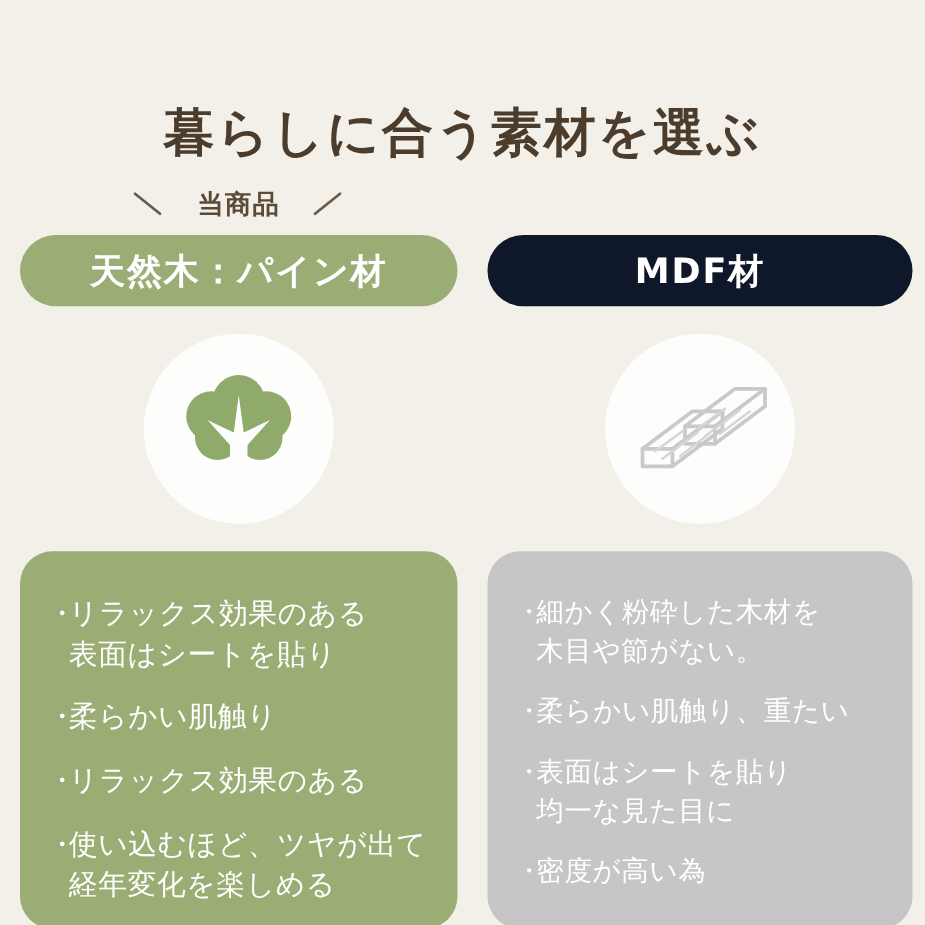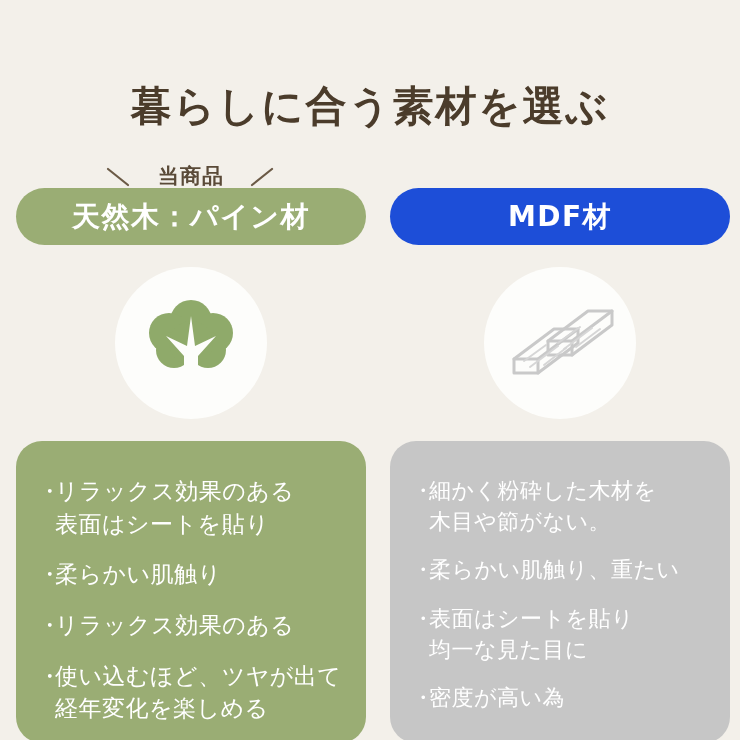--- a/index.html
+++ b/index.html
@@ -39,21 +39,21 @@
   }
 
   
   .badge-wrap {
     position: absolute;
     left: 16px;
     top: 117px;
     width: 350px;
     height: 34px;
     display: flex;
-    align-items: flex-end;
+    align-items: flex-start;
     justify-content: center;
     gap: 26px;
   }
   .badge-slash {
     display: block;
     width: 26px;
     height: 20px;
   }
   .badge-slash svg { display: block; }
   .badge-text {
@@ -81,21 +81,21 @@
     align-items: center;
     justify-content: center;
     color: #ffffff;
     font-size: 28px;
     font-weight: 700;
     letter-spacing: 1.5px;
     line-height: 1;
     white-space: nowrap;
   }
   .pill-green { background: #9aad74; }
-  .pill-gray  { background: #1d4ed8; }
+  .pill-gray  { background: #0f172a; }
 
   
   .icon-zone {
     height: 196px;
     display: flex;
     align-items: center;
     justify-content: center;
   }
   .icon-circle {
     width: 152px;

